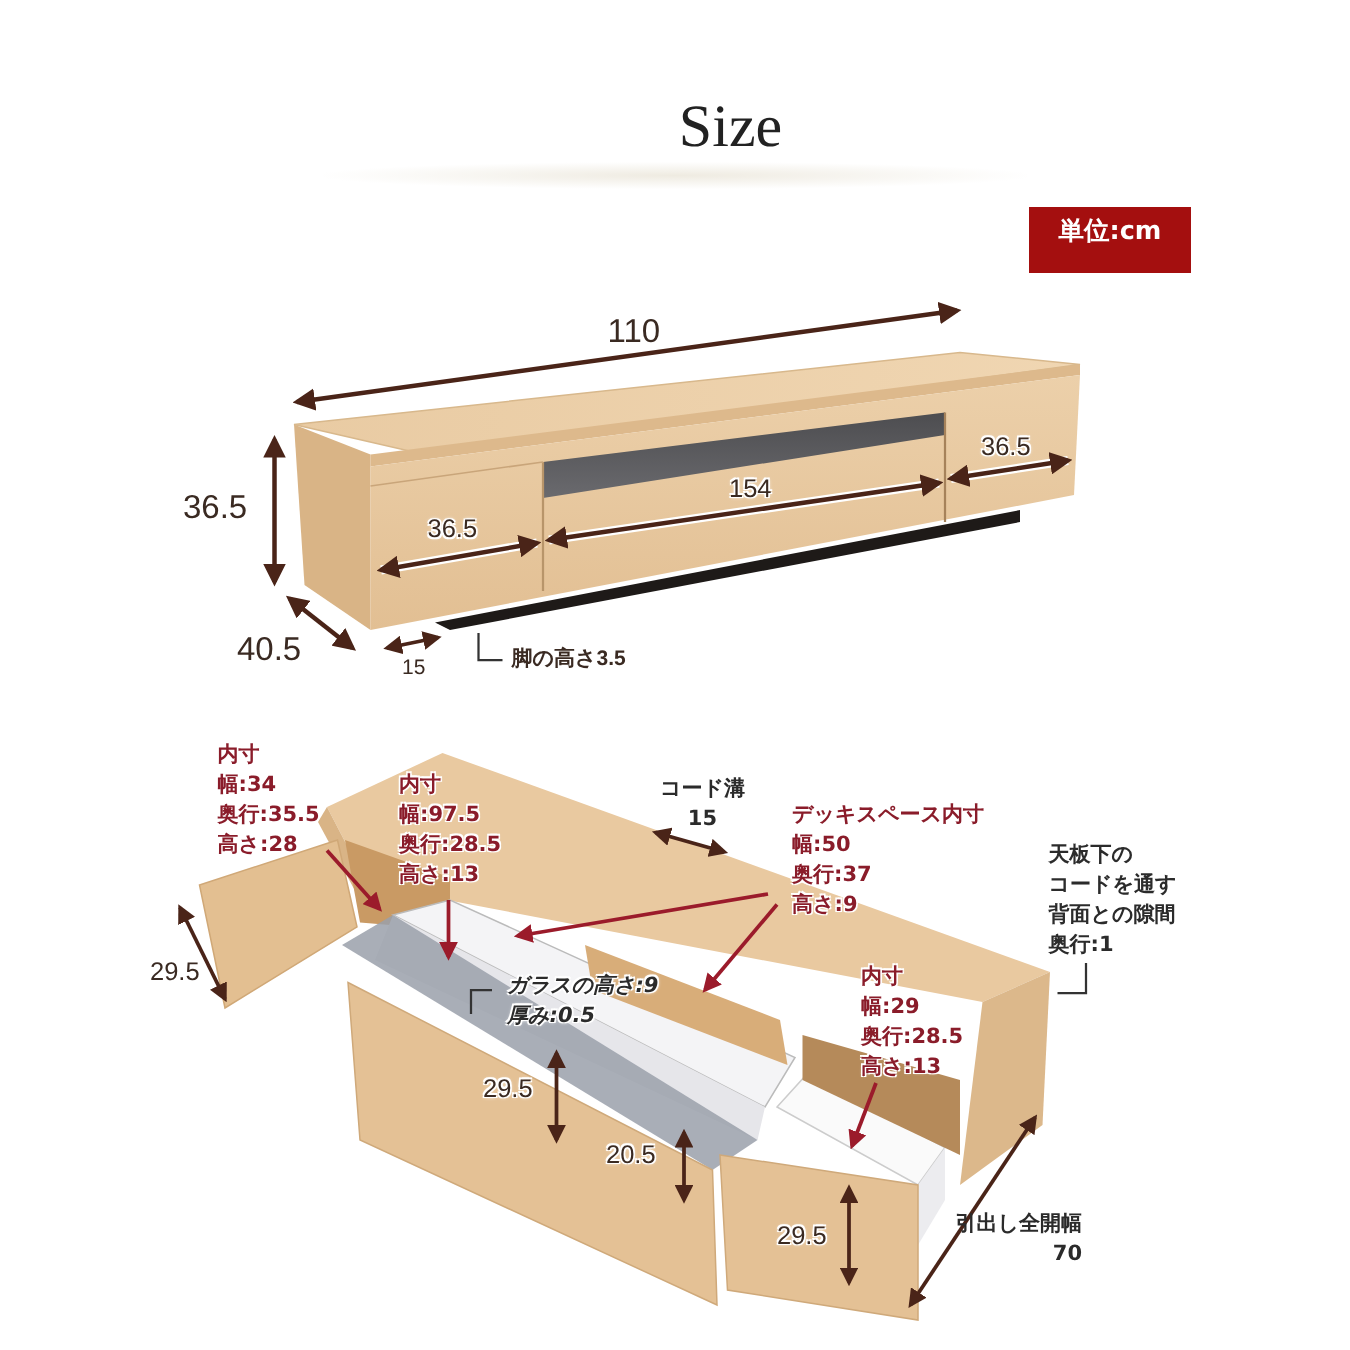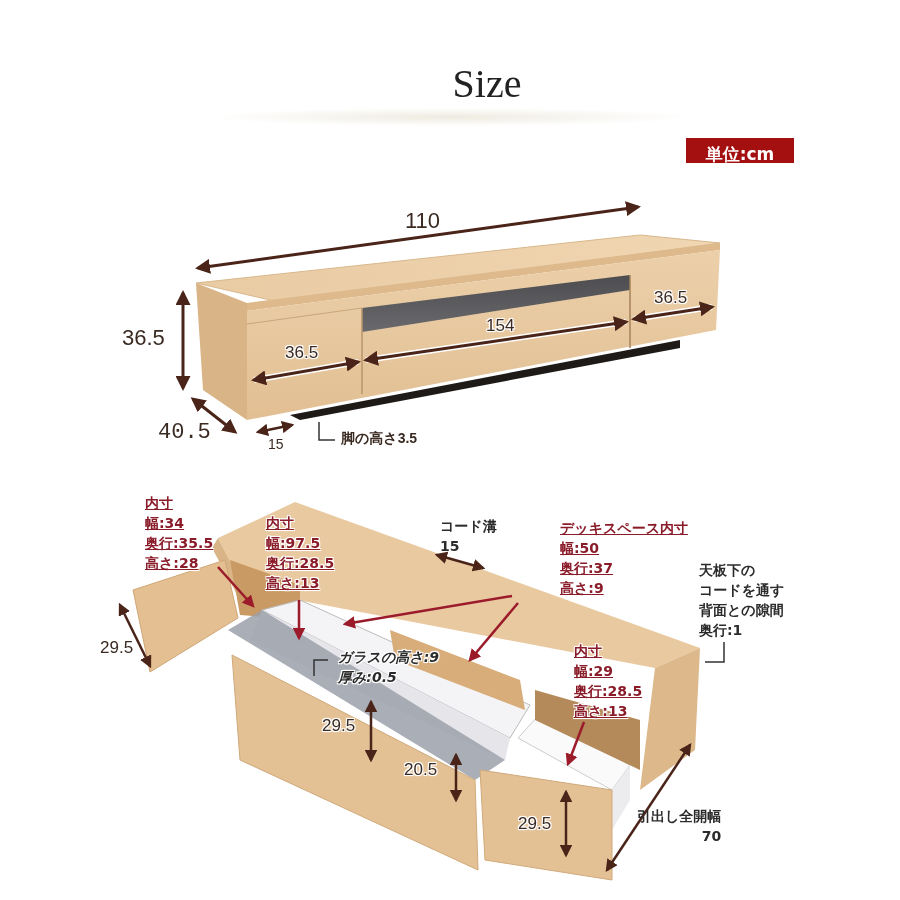--- a/index.html
+++ b/index.html
@@ -3,29 +3,29 @@
 <meta charset="utf-8">
 <style>
   html, body { margin:0; padding:0; background:#ffffff; }
   body { width:900px; height:900px; position:relative; overflow:hidden;
          font-family:"DejaVu Sans","Liberation Sans",sans-serif; }
   .abs { position:absolute; }
   .title { left:0; width:900px; top:60px; text-align:center;
            font-family:"Liberation Serif","DejaVu Serif",serif; font-size:40px; color:#222;padding-left:37px; }
   .title-shadow { left:215px; top:108px; width:470px; height:18px;
            background:radial-gradient(ellipse at center, rgba(225,218,200,0.55) 0%, rgba(255,255,255,0) 72%); }
-  .unit-badge { left:686px; top:138px; width:108px; height:25px; background:#a40f0f;
+  .unit-badge { left:686px; top:138px; width:108px; height:44px; background:#a40f0f;
            color:#fff; font-size:17px; font-weight:bold; line-height:32px; text-align:center; }
   .dim { font-family:"Liberation Sans","DejaVu Sans",sans-serif; color:#3a2a22; }
   .dim-lg { font-size:22px; }
   .dim-md { font-size:17px; }
   .dim-sm { font-size:14px; }
   .halo { text-shadow: 0 0 2px #fff, 0 0 3px #fff, 1px 1px 0 #fff, -1px -1px 0 #fff, 1px -1px 0 #fff, -1px 1px 0 #fff; }
   .red-note { color:#8a1c2a; font-size:14px; line-height:20px; font-weight:bold;
-              text-shadow: 0 0 2px #fff, 1px 1px 0 #fff, -1px -1px 0 #fff, 1px -1px 0 #fff, -1px 1px 0 #fff; text-decoration: underline; }
+              text-shadow: 0 0 2px #fff, 1px 1px 0 #fff, -1px -1px 0 #fff, 1px -1px 0 #fff, -1px 1px 0 #fff; }
   .dark-note { color:#2b2b2b; font-size:14px; line-height:20px; font-weight:bold; }
   svg { position:absolute; left:0; top:0; }
 </style>
 </head>
 <body>
 
 <div class="abs title">Size</div>
 <div class="abs title-shadow"></div>
 <div class="abs unit-badge">単位:cm</div>
 
@@ -123,47 +123,47 @@
   <line x1="456" y1="755" x2="456" y2="800" stroke="#4a2418" stroke-width="2.5" marker-start="url(#ah)" marker-end="url(#ah)"></line>
   <line x1="566" y1="792" x2="566" y2="855" stroke="#4a2418" stroke-width="2.5" marker-start="url(#ah)" marker-end="url(#ah)"></line>
   <line x1="690" y1="745" x2="607" y2="870" stroke="#4a2418" stroke-width="2.5" marker-start="url(#ah)" marker-end="url(#ah)"></line>
 
   <polyline points="314,676 314,660 328,660" fill="none" stroke="#333" stroke-width="1.5"></polyline>
   <polyline points="705,662 724,662 724,642" fill="none" stroke="#333" stroke-width="1.5"></polyline>
 </svg>
 
 <div class="abs dim dim-lg" style="left:405px;top:208px;">110</div>
 <div class="abs dim dim-lg" style="left:122px;top:325px;">36.5</div>
-<div class="abs dim dim-lg" style="left:158px;top:420px;font-family:Liberation Mono, monospace;">40.5</div>
+<div class="abs dim dim-lg" style="left:158px;top:420px;">40.5</div>
 <div class="abs dim dim-md halo" style="left:285px;top:343px;">36.5</div>
 <div class="abs dim dim-md halo" style="left:486px;top:316px;">154</div>
 <div class="abs dim dim-md halo" style="left:654px;top:288px;">36.5</div>
 <div class="abs dim dim-sm" style="left:268px;top:436px;">15</div>
 <div class="abs dim dim-sm" style="left:341px;top:430px;font-weight:bold;">脚の高さ3.5</div>
 
 <div class="abs red-note" style="left:145px;top:493px;">
   <div>内寸</div>
   <div>幅:34</div>
   <div>奥行:35.5</div>
   <div>高さ:28</div>
 </div>
 
 <div class="abs red-note" style="left:266px;top:513px;">
   <div>内寸</div>
   <div>幅:97.5</div>
   <div>奥行:28.5</div>
   <div>高さ:13</div>
 </div>
 
-<div class="abs dark-note" style="left:440px;top:516px;">
+<div class="abs dark-note" style="left:440px;top:516px;text-align:center;">
   <div>コード溝</div>
   <div>15</div>
 </div>
 
-<div class="abs red-note" style="left:528px;top:518px;margin-left:32px;">
+<div class="abs red-note" style="left:528px;top:533px;">
   <div>デッキスペース内寸</div>
   <div>幅:50</div>
   <div>奥行:37</div>
   <div>高さ:9</div>
 </div>
 
 <div class="abs dark-note" style="left:699px;top:560px;">
   <div>天板下の</div>
   <div>コードを通す</div>
   <div>背面との隙間</div>

